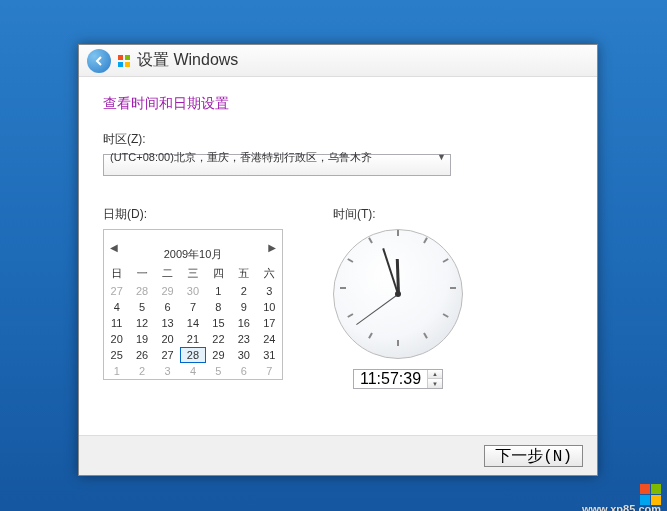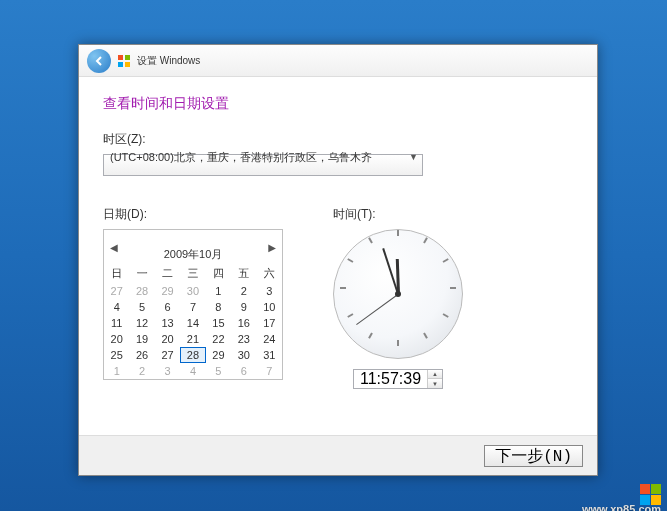--- a/index.html
+++ b/index.html
@@ -29,29 +29,29 @@
       gap: 6px;
     }
     .back-btn {
       width: 24px; height: 24px;
       border-radius: 50%;
       background: radial-gradient(circle at 30% 30%, #7fc4f0, #2a7dc9);
       display: flex; align-items: center; justify-content: center;
       color: #fff;
     }
     .flag-icon { width: 14px; height: 14px; }
-    .title-text { color: #333; font-size: 10px; }
+    .title-text { color: #333; font-size: 16px; }
     .content {
       padding: 18px 24px;
       height: calc(100% - 32px - 40px);
     }
     .heading { color: #a21caf; font-size: 14px; margin-bottom: 18px; }
     .label { color: #333; font-size: 12px; margin-bottom: 6px; display: block; }
     .dropdown {
-      width: 320px; height: 22px;
+      width: 348px; height: 22px;
       border: 1px solid #abadb3;
       background: linear-gradient(#fff, #f0f0f0);
       display: flex; align-items: center;
       padding: 0 4px 16px 6px;
       font-size: 11px;
       color: #333;
       justify-content: space-between;
       margin-bottom: 30px;
       cursor: pointer;
     }

